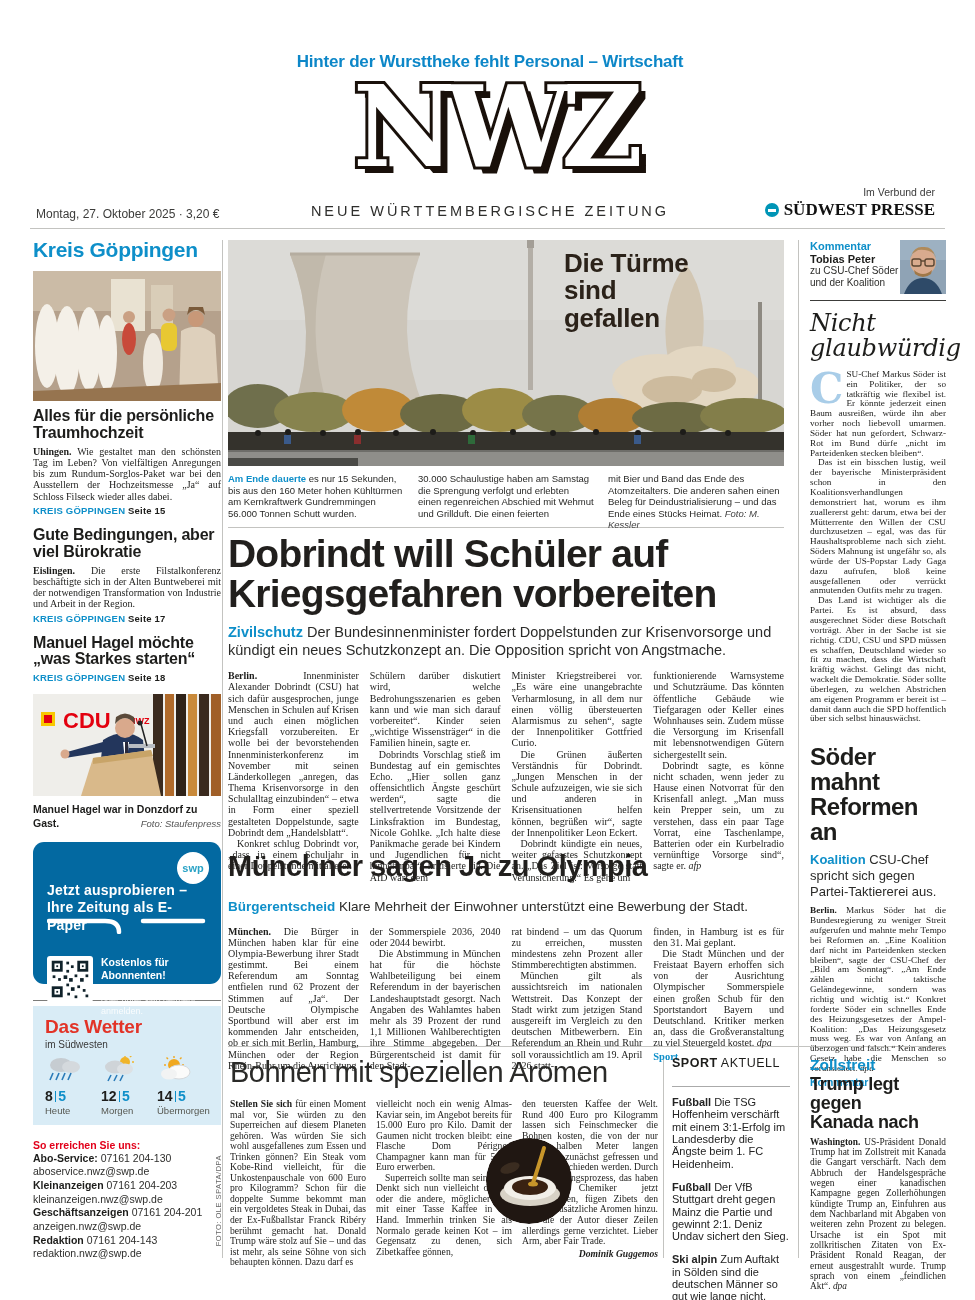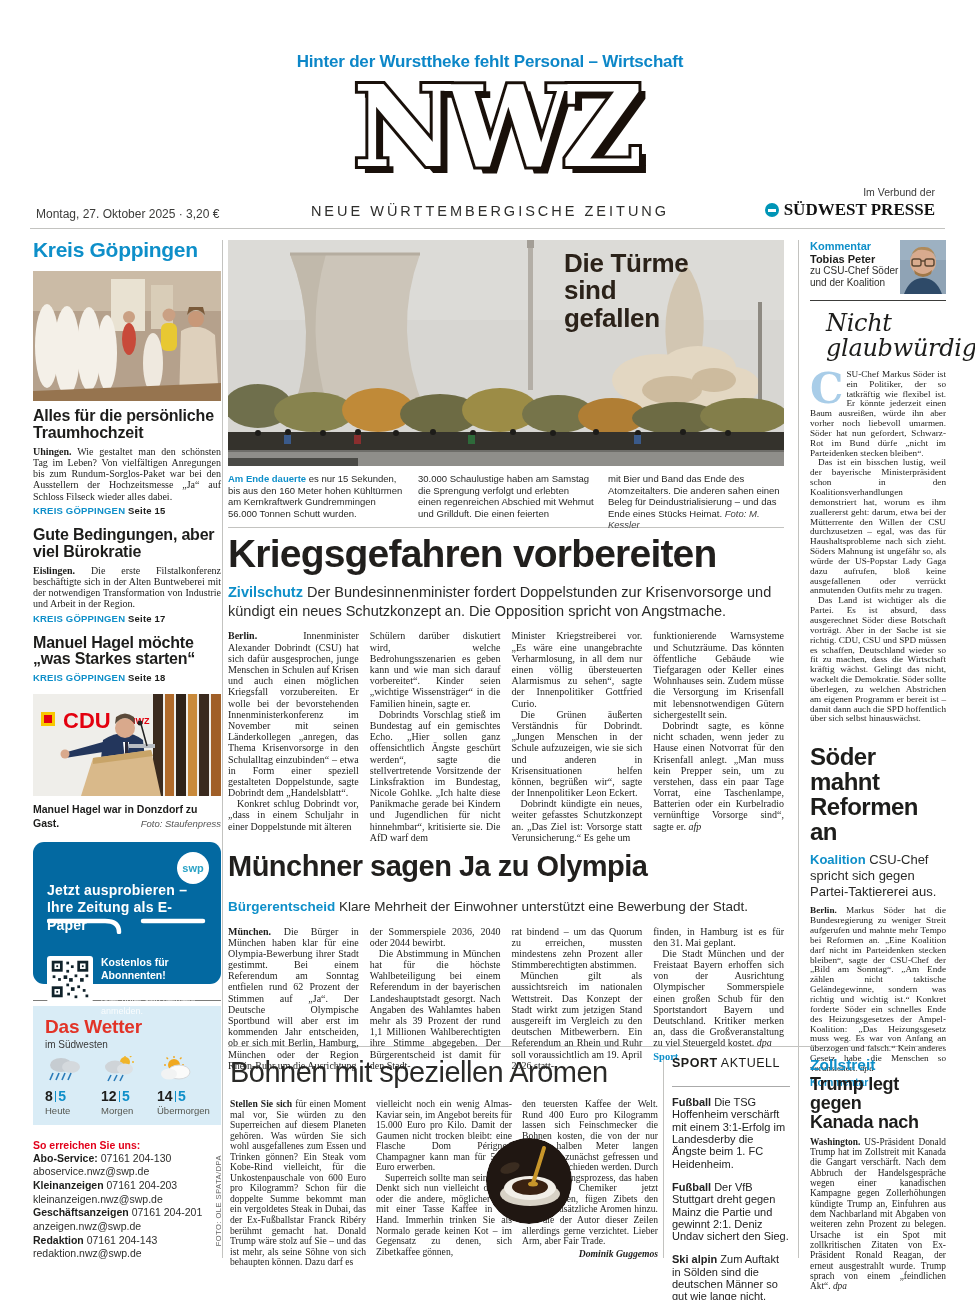--- a/index.html
+++ b/index.html
@@ -95,21 +95,21 @@
   #sport-box .head { font-size:12.5px; letter-spacing:0.5px; border-bottom:1px solid #aaa; padding-bottom:16px; margin-bottom:9px;}
   #sport-box .head b { font-weight:800; }
   #sport-box .item { font-size:11px; line-height:1.12; margin-bottom:11px; color:#222;}
   
   #right-col { position:absolute; left:810px; top:240px; width:136px; }
   #komm-head { display:flex; justify-content:space-between; padding-bottom:6px; border-bottom:1px solid #3c3c3a;}
   #komm-head .tag { color:#0e8fc9; font-weight:bold; font-size:11px;}
   #komm-head .author { font-weight:bold; font-size:11px; margin-top:1px;}
   #komm-head .topic { font-size:10px; line-height:1.2; color:#2e2e2c;}
   #komm-title { font-family:"DejaVu Serif", serif; font-style:italic; font-size:24px; line-height:1.06;
-    color:#1d1d1b; margin:10px 0 8px 16px; letter-spacing:-0.3px;}
+    color:#1d1d1b; margin:10px 0 8px 0; letter-spacing:-0.3px;}
   .komm-p { font-size:9.2px; line-height:1.07; }
   .komm-p + .komm-p { text-indent:8px; }
   .dropcap { float:left; font-family:"DejaVu Serif", serif; font-size:42px; line-height:0.82;
     color:#a9cde8; padding:2px 3px 0 0; font-weight:bold;}
   #soeder { position:absolute; left:810px; top:745px; width:136px;}
   #soeder h2 { font-size:24px; font-weight:800; line-height:1.04; letter-spacing:-0.5px;}
   #soeder .standfirst { font-size:13px; line-height:1.22; margin:7px 0 7px 0;}
   #soeder .body { font-size:9.2px; line-height:1.07;}
   #zollstreit { position:absolute; left:810px; top:1056px; width:136px;}
   #zollstreit .kicker { color:#0e8fc9; font-weight:800; font-size:15.5px;}
@@ -406,20 +406,21 @@
     </div>
   </div>
   <div id="hero-caption">
     <div><span class="kicker-blue">Am Ende dauerte</span> <span>es nur 15 Sekunden, bis aus den 160 Meter hohen Kühltürmen am Kernkraftwerk Gundremmingen 56.000 Tonnen Schutt wurden.</span></div>
     <div>30.000 Schaulustige haben am Samstag die Sprengung verfolgt und erlebten einen regenreichen Abschied mit Wehmut und Grillduft. Die einen feierten</div>
     <div><span>mit Bier und Band das Ende des Atomzeitalters. Die anderen sahen einen Beleg für Deindustrialisierung – und das Ende eines Stücks Heimat.</span> <span class="credit">Foto: M. Kessler</span></div>
   </div>
 
   <div id="lead-article">
     <h1>
+      <div>Dobrindt will Schüler auf</div>
       <div>Kriegsgefahren vorbereiten</div>
     </h1>
     <div class="standfirst">
       <span class="kicker-blue">Zivilschutz</span>
       <span>Der Bundesinnenminister fordert Doppelstunden zur Krisenvorsorge und kündigt ein neues Schutzkonzept an. Die Opposition spricht von Angstmache.</span>
     </div>
     <div class="colrow">
       <div class="col jtext">
         <p><b class="lead-in">Berlin.</b> <span>Innenminister Alexander Dobrindt (CSU) hat sich dafür ausgesprochen, junge Menschen in Schulen auf Krisen und auch einen möglichen Kriegsfall vorzubereiten. Er wolle bei der bevorstehenden Innenministerkonferenz im November mit seinen Länderkollegen „anregen, das Thema Krisenvorsorge in den Schulalltag einzubinden“ – etwa in Form einer speziell gestalteten Doppelstunde, sagte Dobrindt dem „Handelsblatt“.</span></p>
         <p class="ind">Konkret schlug Dobrindt vor, „dass in einem Schuljahr in einer Doppelstunde mit älteren</p>

